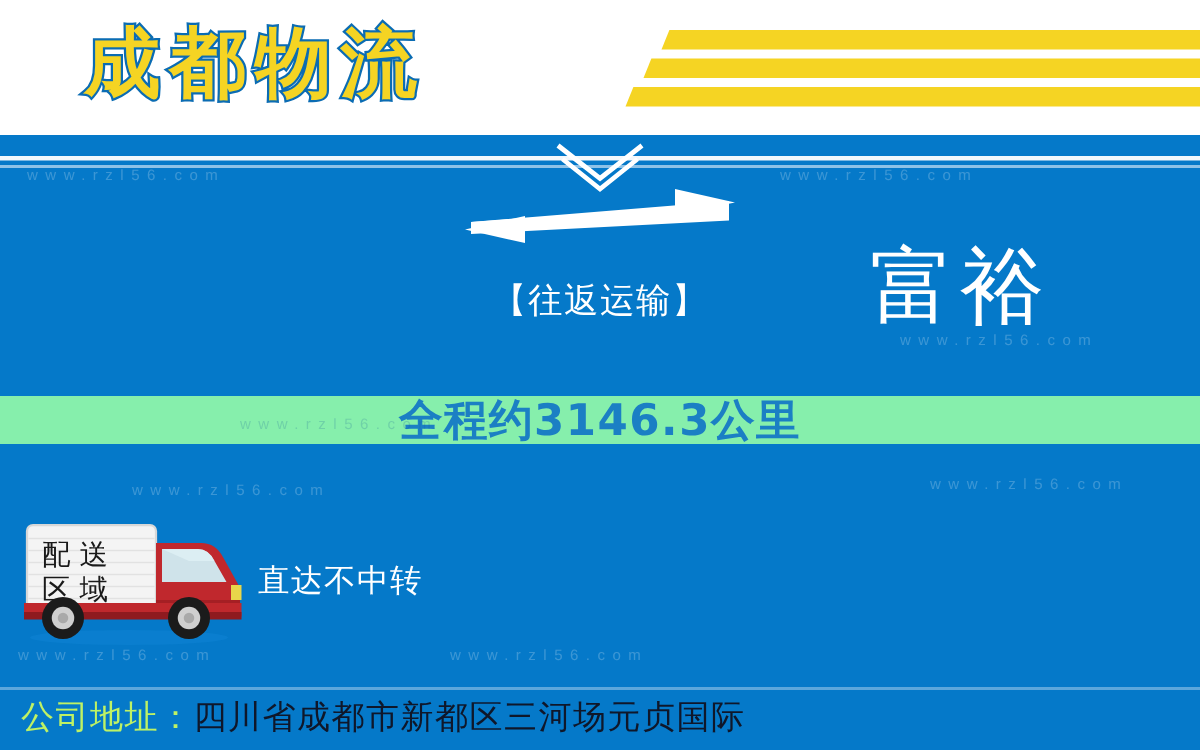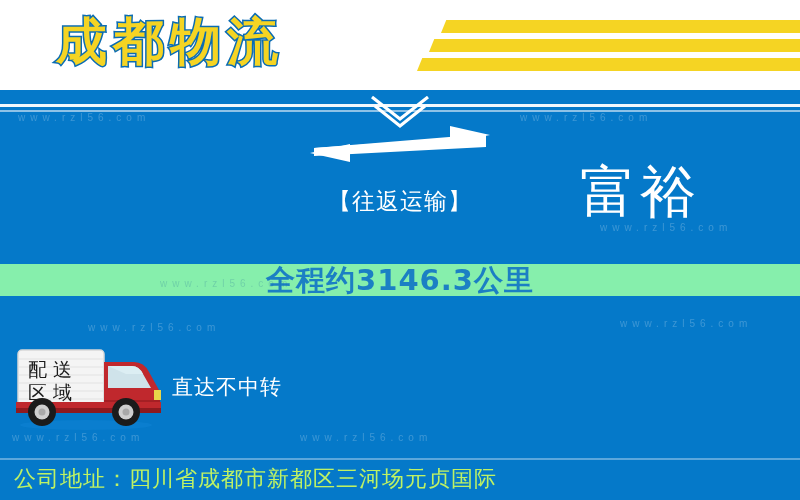--- a/index.html
+++ b/index.html
@@ -172,21 +172,21 @@
   }
   .footer {
     position: absolute;
     left: 14px; top: 462px;
     font-size: 22px;
     line-height: 34px;
     white-space: nowrap;
     font-family: "DejaVu Sans", "Liberation Sans", sans-serif;
   }
   .footer .f-label { color: #bef264; letter-spacing: 1px; }
-  .footer .f-value { color: #bef264; letter-spacing: 1px; }
+  .footer .f-value { color: #0f172a; letter-spacing: 1px; }
 
   
   .wm {
     position: absolute;
     color: rgba(255,255,255,.22);
     font-size: 10px;
     letter-spacing: 5px;
     white-space: nowrap;
     font-family: "Liberation Sans", sans-serif;
     pointer-events: none;

